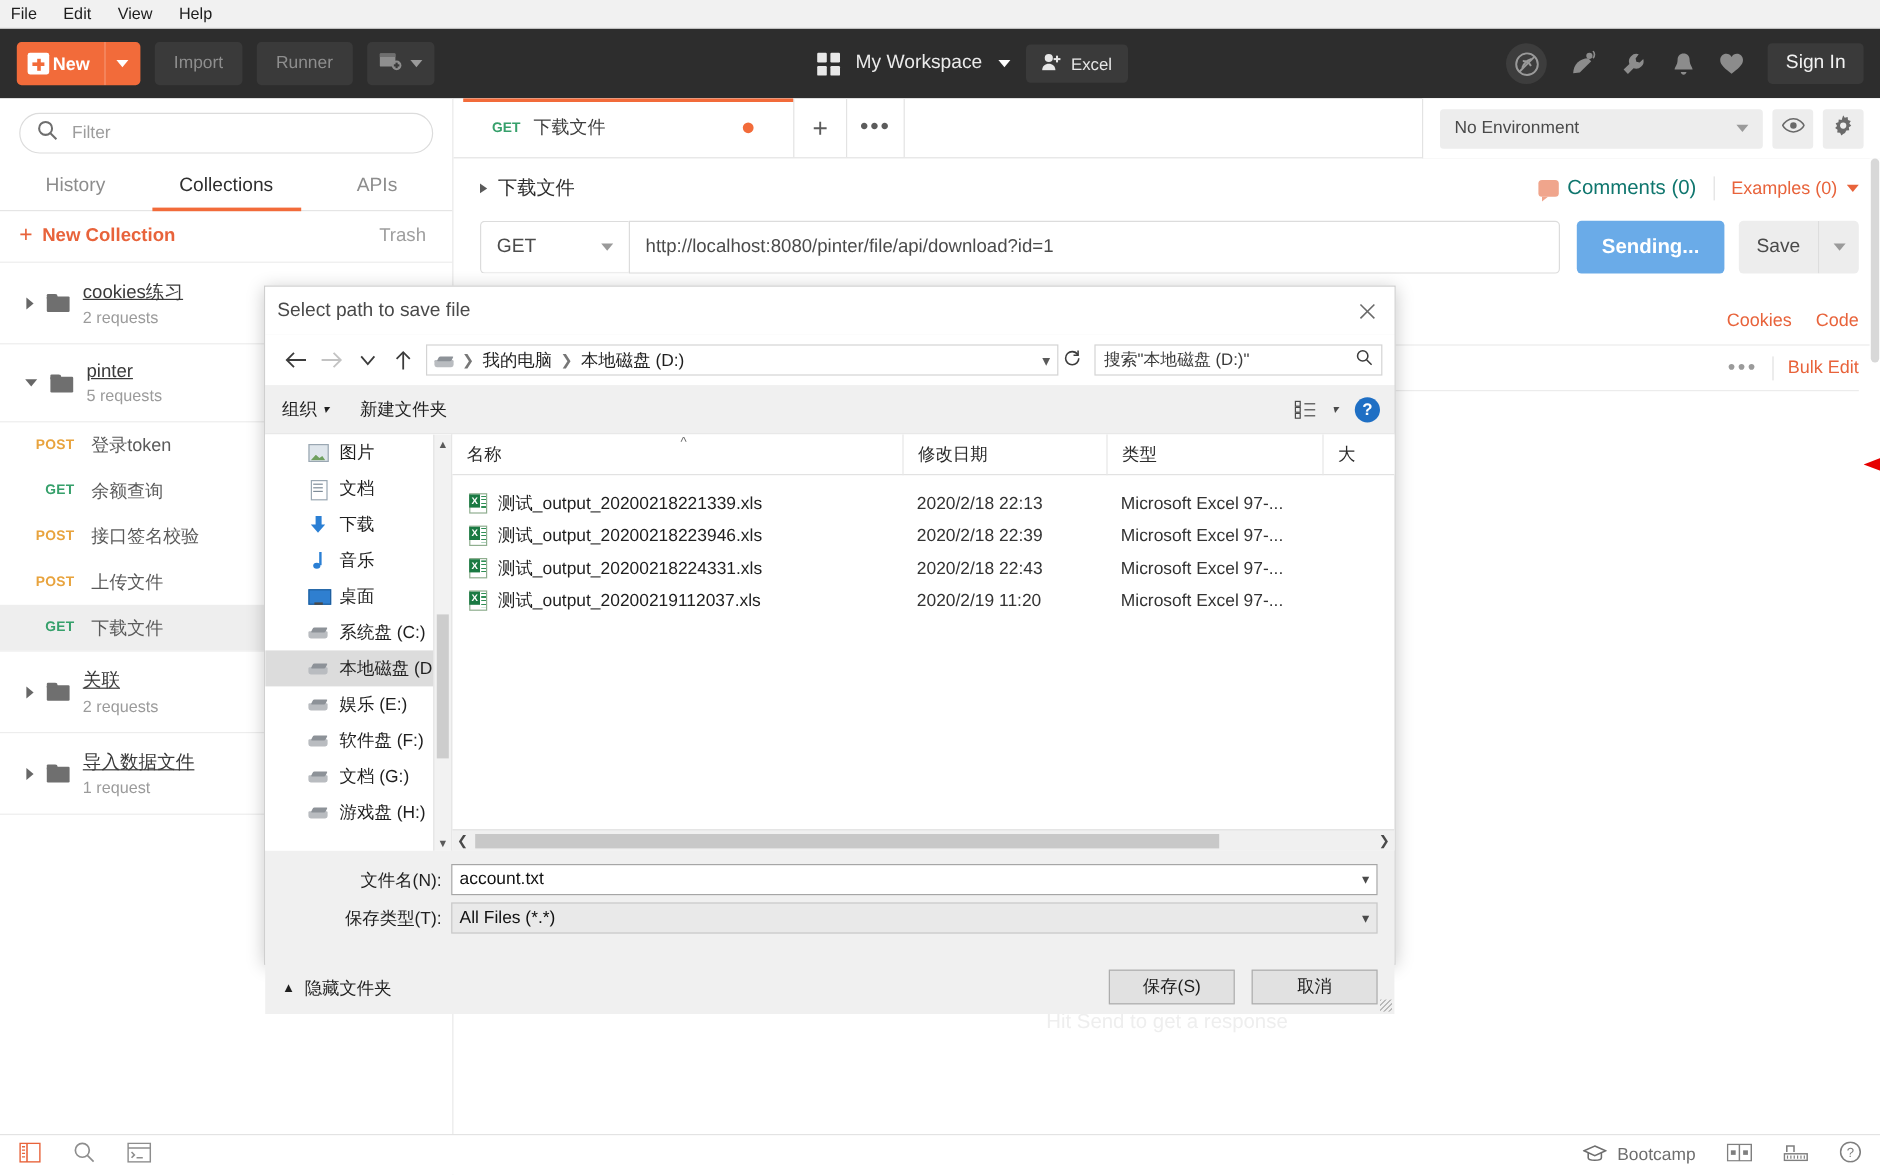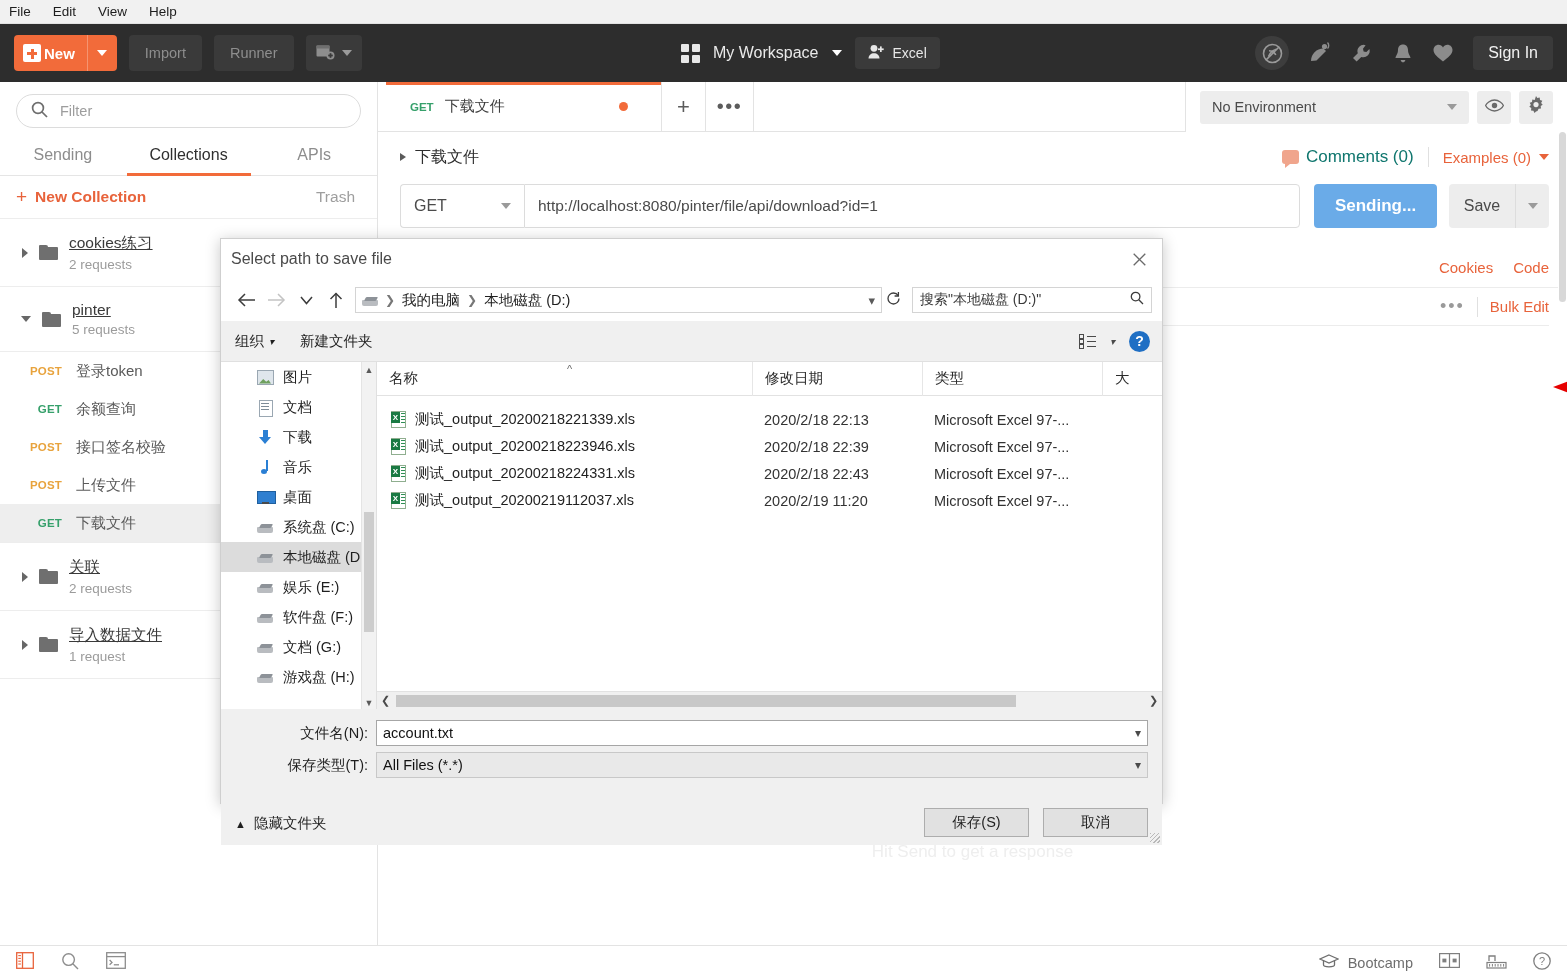--- a/index.html
+++ b/index.html
@@ -417,21 +417,21 @@
           <svg width="17" height="17" viewBox="0 0 17 17">
               <circle cx="7" cy="7" r="5.4" fill="none" stroke="#6e6e6e" stroke-width="1.7"></circle>
               <line x1="11" y1="11" x2="16" y2="16" stroke="#6e6e6e" stroke-width="1.7"></line>
             </svg>
         </span>
         <span class="ph">Filter</span>
       </div>
     </div>
 
     <div id="tabs">
-      <div class="tab">Sending</div>
+      <div class="tab">History</div>
       <div class="tab active">Collections</div>
       <div class="tab">APIs</div>
     </div>
 
     <div id="collrow">
       <div id="newcoll">
         <span class="p">+</span>
         <span>New Collection</span>
       </div>
       <div id="trash">Trash</div>

